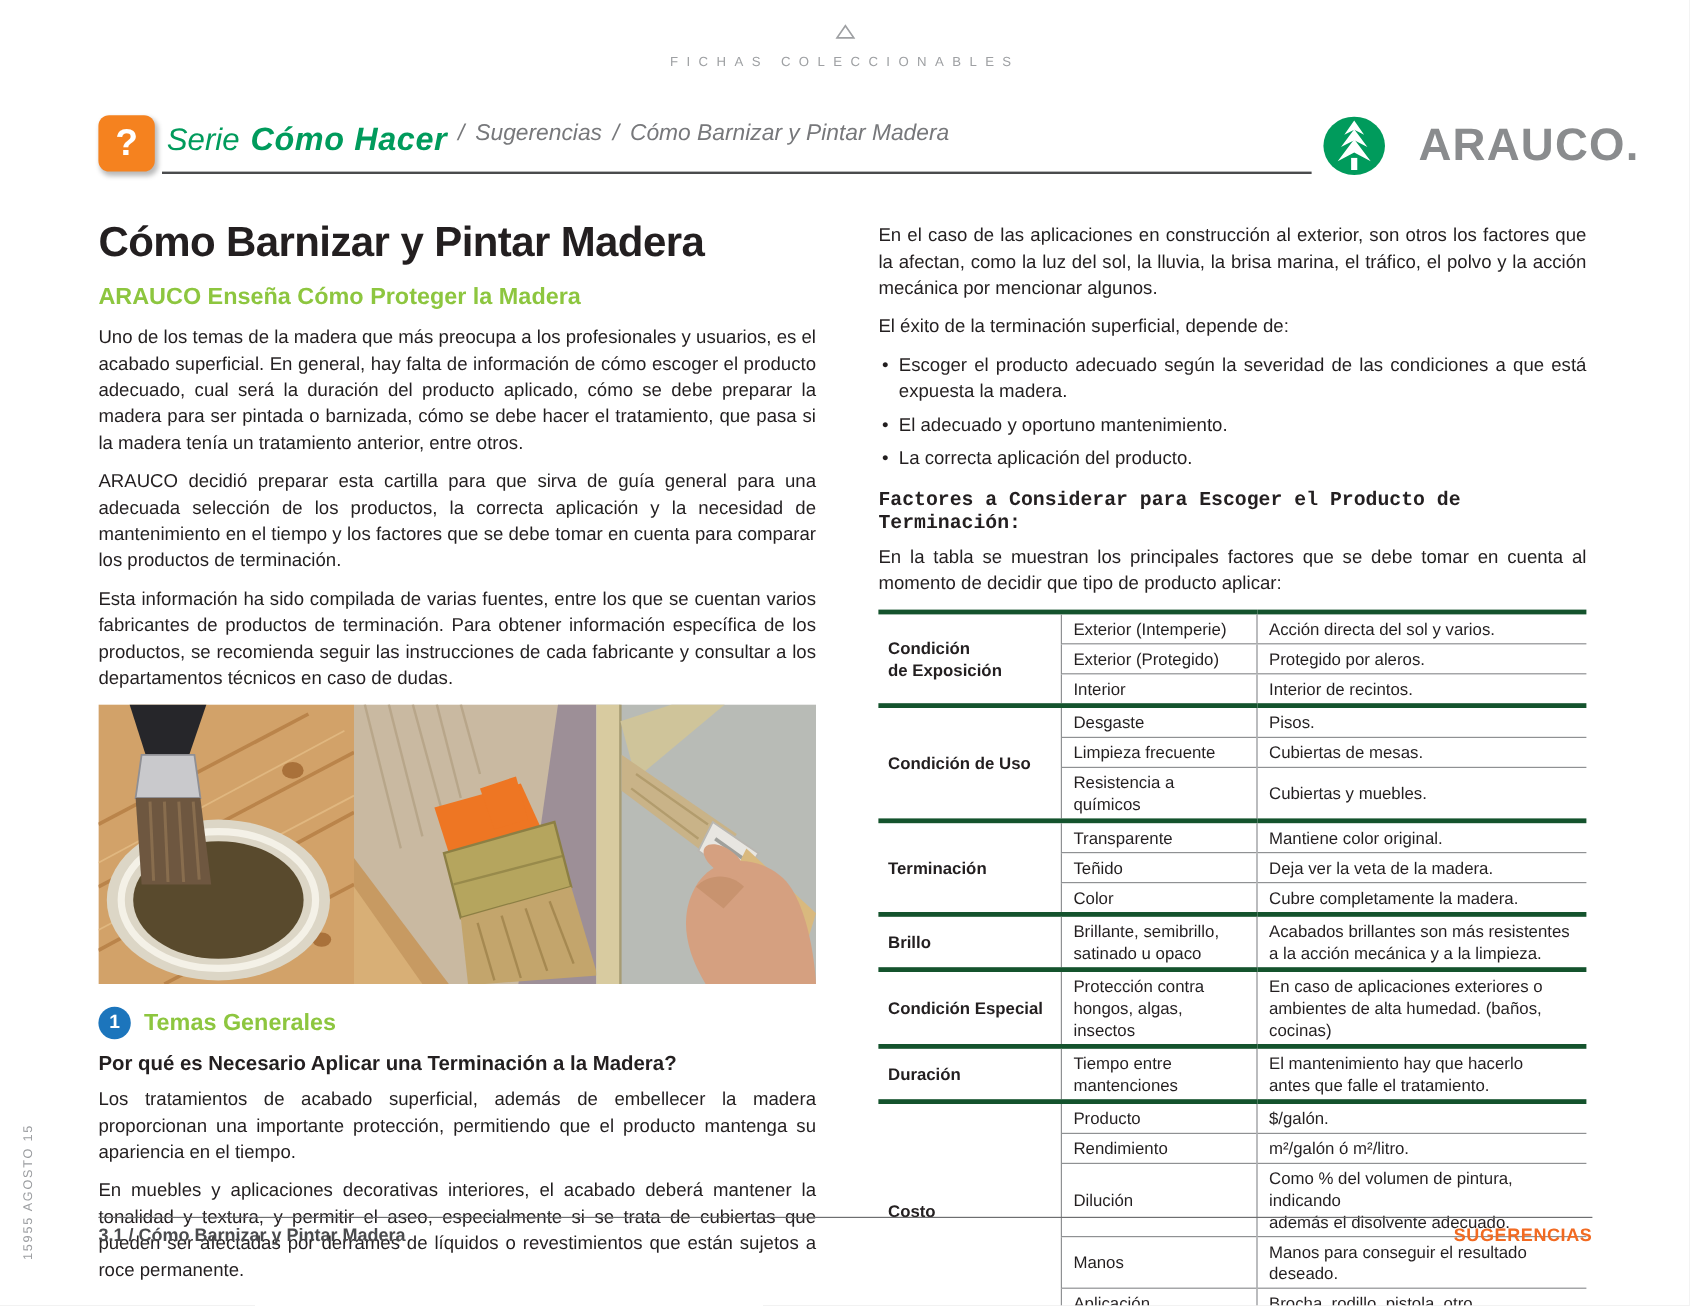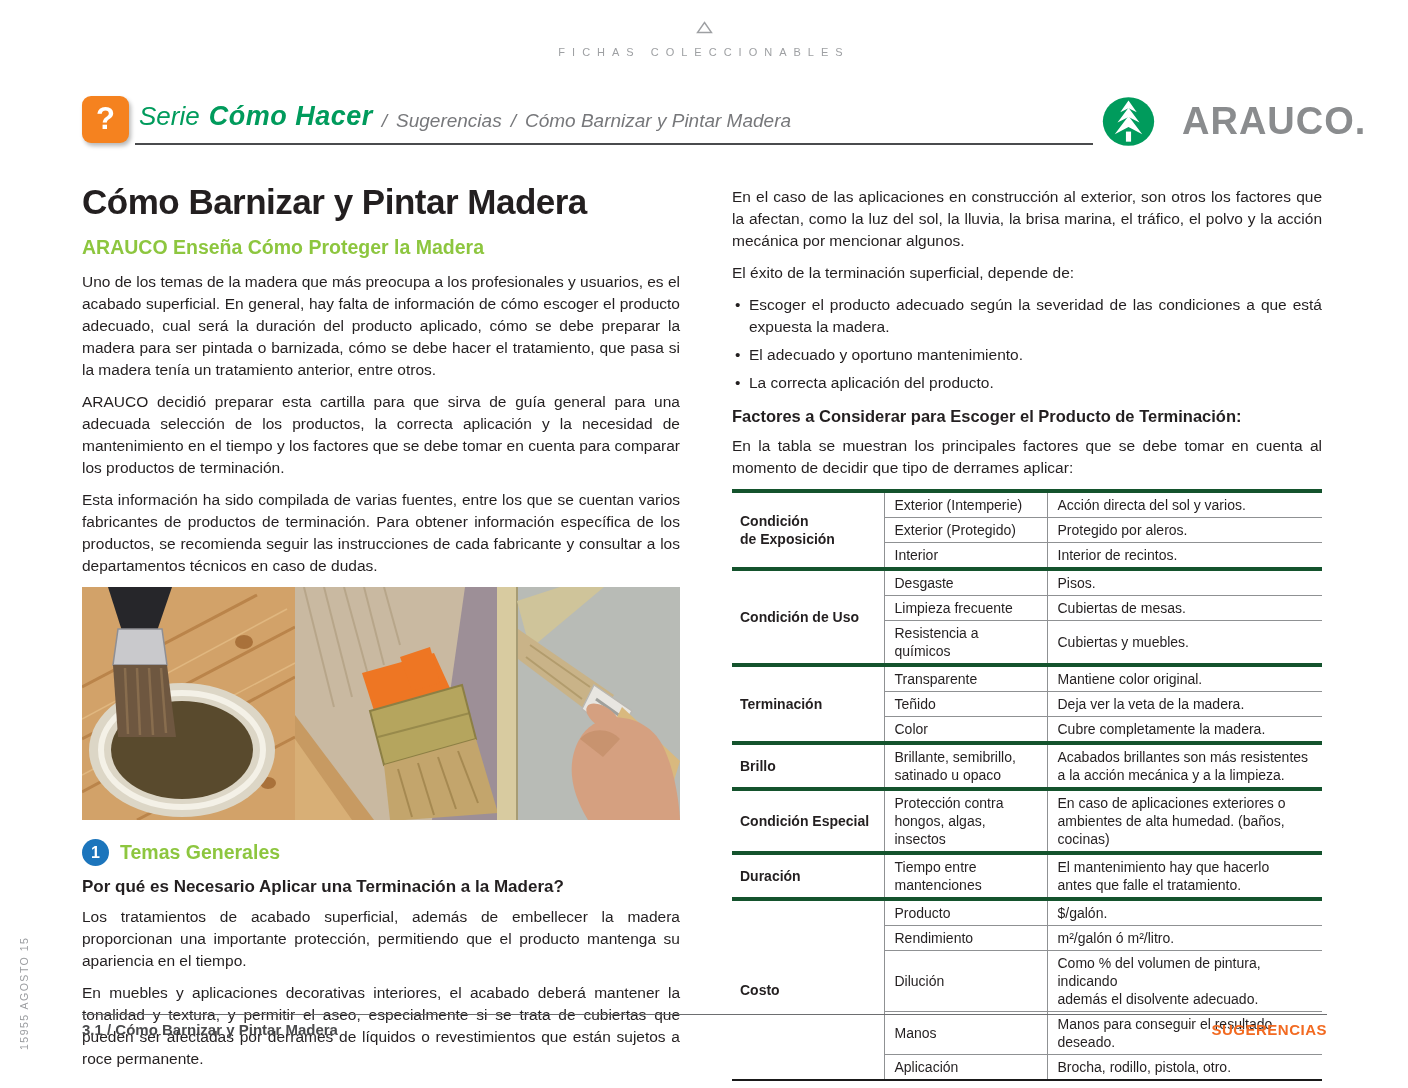--- a/index.html
+++ b/index.html
@@ -10,21 +10,21 @@
     font-family:"Liberation Sans", sans-serif; color:#231F20;
   }
   
   .tri-wrap { position:absolute; top:20px; left:0; right:0; text-align:center; }
   .collectible { position:absolute; top:46px; left:0; right:0; text-align:center;
     font-size:11px; letter-spacing:7px; color:#9EA0A3; }
   
   .badge { position:absolute; left:82px; top:96px; width:47px; height:47px;
     background:#F5821F; border-radius:9px; box-shadow:2px 3px 4px rgba(0,0,0,.28);
     color:#fff; font-weight:bold; font-size:31px; text-align:center; line-height:46px; }
-  .crumbs { position:absolute; left:139px; top:101px; display:flex; align-items:flex-end; gap:9px; white-space:nowrap; }
+  .crumbs { position:absolute; left:139px; top:101px; display:flex; align-items:flex-start; gap:9px; white-space:nowrap; }
   .series-label { font-style:italic; color:#009B5C; font-size:26px; }
   .series-title { font-style:italic; font-weight:bold; color:#009B5C; font-size:27px; letter-spacing:0.5px; }
   .crumb-sep { font-style:italic; color:#77787B; font-size:19px; }
   .crumb { font-style:italic; color:#77787B; font-size:19px; }
   .header-rule { position:absolute; left:135px; top:143px; width:958px; border-top:2px solid #4A4B4D; }
   .logo { position:absolute; left:1101px; top:94px; display:flex; align-items:center; gap:26px; }
   .logo-word { font-size:38px; font-weight:bold; color:#8A8C8E; letter-spacing:1px; }
   
   .col-left  { position:absolute; left:82px;  top:182px; width:598px; }
   .col-right { position:absolute; left:732px; top:186px; width:590px; }
@@ -34,21 +34,21 @@
   figure.photo { margin:3px 0 0; width:598px; height:233px; }
   .section-head { display:flex; align-items:center; gap:11px; margin:19px 0 11px; }
   .num-badge { width:27px; height:27px; border-radius:50%; background:#1C75BC; color:#fff;
     font-weight:bold; font-size:16px; display:flex; align-items:center; justify-content:center; flex:0 0 auto; }
   .section-title { color:#8DC63F; font-size:19.5px; font-weight:bold; }
   h3.q { font-size:17px; font-weight:bold; margin:0 0 9px; }
   ul.bullets { list-style:none; margin:2px 0 13px; padding:0; }
   ul.bullets li { position:relative; padding-left:17px; font-size:15.5px; line-height:22px;
     margin-bottom:6px; text-align:justify; }
   ul.bullets li::before { content:"\2022"; position:absolute; left:3px; top:0; }
-  h3.factors { font-size:16.5px; font-weight:bold; margin:13px 0 9px; }
+  h3.factors { font-size:16.5px; font-weight:bold; margin:13px 0 9px;font-family:Liberation Mono, monospace; }
   
   table.factors { border-collapse:collapse; width:590px; margin-top:7px;
     border-top:2px solid #1a1a1a; border-bottom:2px solid #1a1a1a; font-size:14px; }
   table.factors td { padding:3px 10px 3px; vertical-align:middle; white-space:pre-line; line-height:18px; }
   table.factors td.c1 { font-weight:bold; width:152px; padding-left:8px; }
   table.factors td.c2 { border-left:1px solid #8f9193; width:163px; }
   table.factors td.c3 { border-left:1px solid #8f9193; }
   table.factors tr.group-first td { border-top:4px solid #14532d; }
   table.factors tr.row-sub td { border-top:1px solid #8f9193; }
   
@@ -180,21 +180,21 @@
 
   <div class="col-right">
     <p class="body">En el caso de las aplicaciones en construcción al exterior, son otros los factores que la afectan, como la luz del sol, la lluvia, la brisa marina, el tráfico, el polvo y la acción mecánica por mencionar algunos.</p>
     <p class="body">El éxito de la terminación superficial, depende de:</p>
     <ul class="bullets">
       <li>Escoger el producto adecuado según la severidad de las condiciones a que está expuesta la madera.</li>
       <li>El adecuado y oportuno mantenimiento.</li>
       <li>La correcta aplicación del producto.</li>
     </ul>
     <h3 class="factors">Factores a Considerar para Escoger el Producto de Terminación:</h3>
-    <p class="body">En la tabla se muestran los principales factores que se debe tomar en cuenta al momento de decidir que tipo de derrames aplicar:</p>
+    <p class="body">En la tabla se muestran los principales factores que se debe tomar en cuenta al momento de decidir que tipo de producto aplicar:</p>
     <table class="factors">
       <tbody>
           <tr class="group-first">
             <td class="c1" rowspan="3">Condición
 de Exposición</td>
             <td class="c2">Exterior (Intemperie)</td>
             <td class="c3">Acción directa del sol y varios.</td>
           </tr>
           <tr class="row-sub">
             <td class="c2">Exterior (Protegido)</td>

